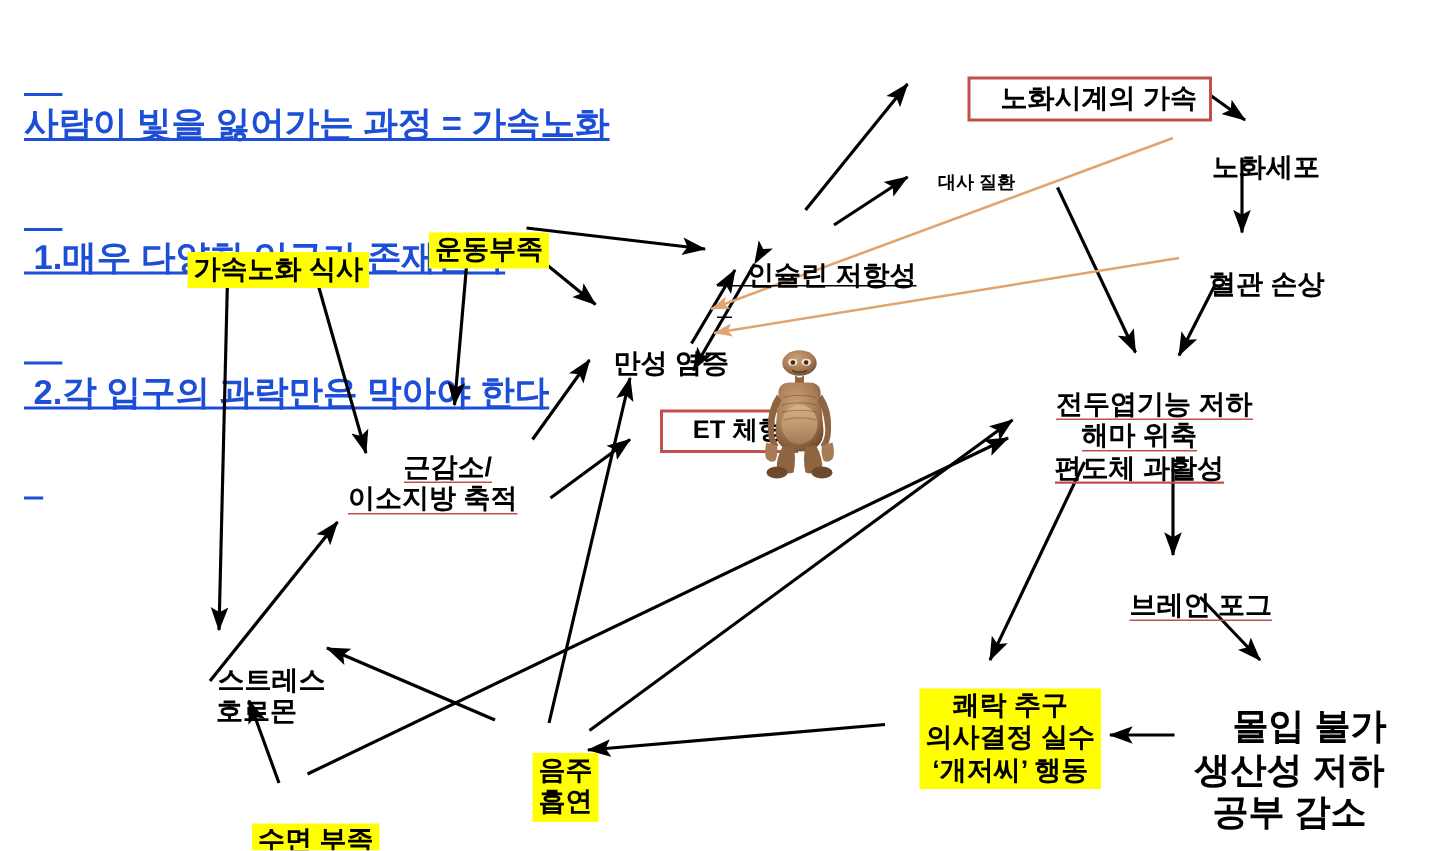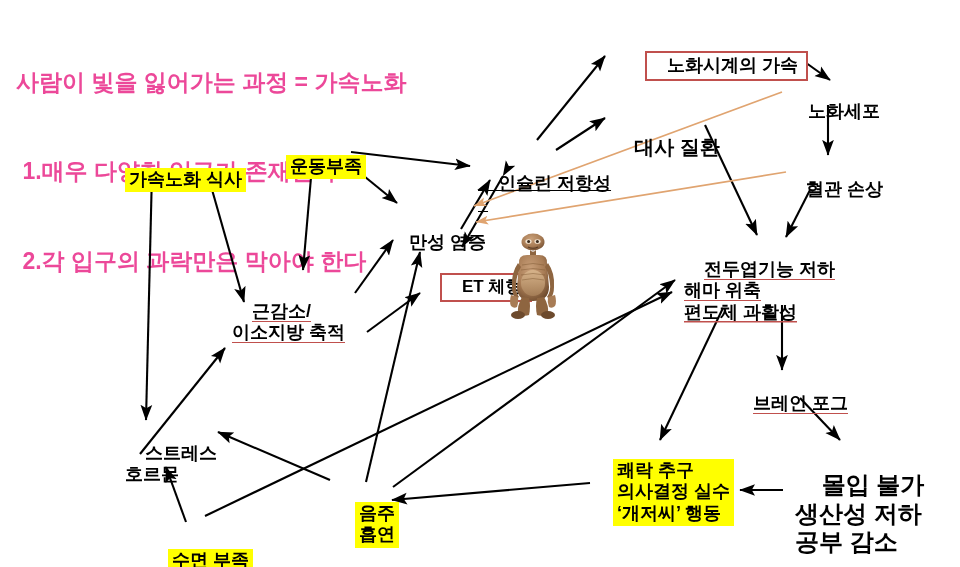--- a/index.html
+++ b/index.html
@@ -3,24 +3,24 @@
 <meta charset="utf-8">
 <style>
   html,body{margin:0;padding:0;background:#ffffff;}
   body{
     font-family:"Liberation Sans","DejaVu Sans",sans-serif;
     width:960px;height:567px;overflow:hidden;position:relative;
   }
   #stage{position:relative;width:960px;height:567px;background:#ffffff;overflow:hidden;}
   #edges{position:absolute;left:0;top:0;width:960px;height:567px;}
   .node{position:absolute;color:#000;font-weight:bold;line-height:1.18;white-space:pre;}
-  .title{position:absolute;font-weight:bold;color:#ec4899;line-height:1.30;white-space:pre;}
+  .title{position:absolute;font-weight:bold;color:#1d4ed8;line-height:1.30;white-space:pre;text-decoration:underline;}
   .hl{background:#ffff00;padding:1px 4px 2px 4px;display:inline-block;}
   .boxed{border:2px solid #c0504d;background:#ffffff;padding:2px 8px 3px 20px;display:inline-block;}
-  .ctr{text-align:left;}
+  .ctr{text-align:center;}
   .sp{
     background-image:linear-gradient(to right,#c0504d 0 100%);
     background-repeat:no-repeat;
     background-size:100% 1.5px;
     background-position:0 100%;
     padding-bottom:1px;
   }
   #et{position:absolute;left:505px;top:231px;width:56px;height:90px;}
 </style>
 </head>
@@ -113,21 +113,21 @@
   </div>
 
   <div class="node" style="left:266px;top:134px;font-size:18px;">
     <span class="hl">운동부족</span>
   </div>
 
   <div class="node" style="left:625px;top:30px;font-size:18px;">
     <span class="boxed">노화시계의 가속</span>
   </div>
 
-  <div class="node" style="left:612px;top:112px;font-size:20px;">
+  <div class="node" style="left:612px;top:100px;font-size:12px;">
     <span>대사 질환</span>
   </div>
 
   <div class="node" style="left:788px;top:80px;font-size:18px;text-align:center;">
     <span>노화세포</span>
   </div>
 
   <div class="node" style="left:478px;top:152px;font-size:18px;text-decoration:underline;">
     <span>인슐린 저항성</span>
   </div>

